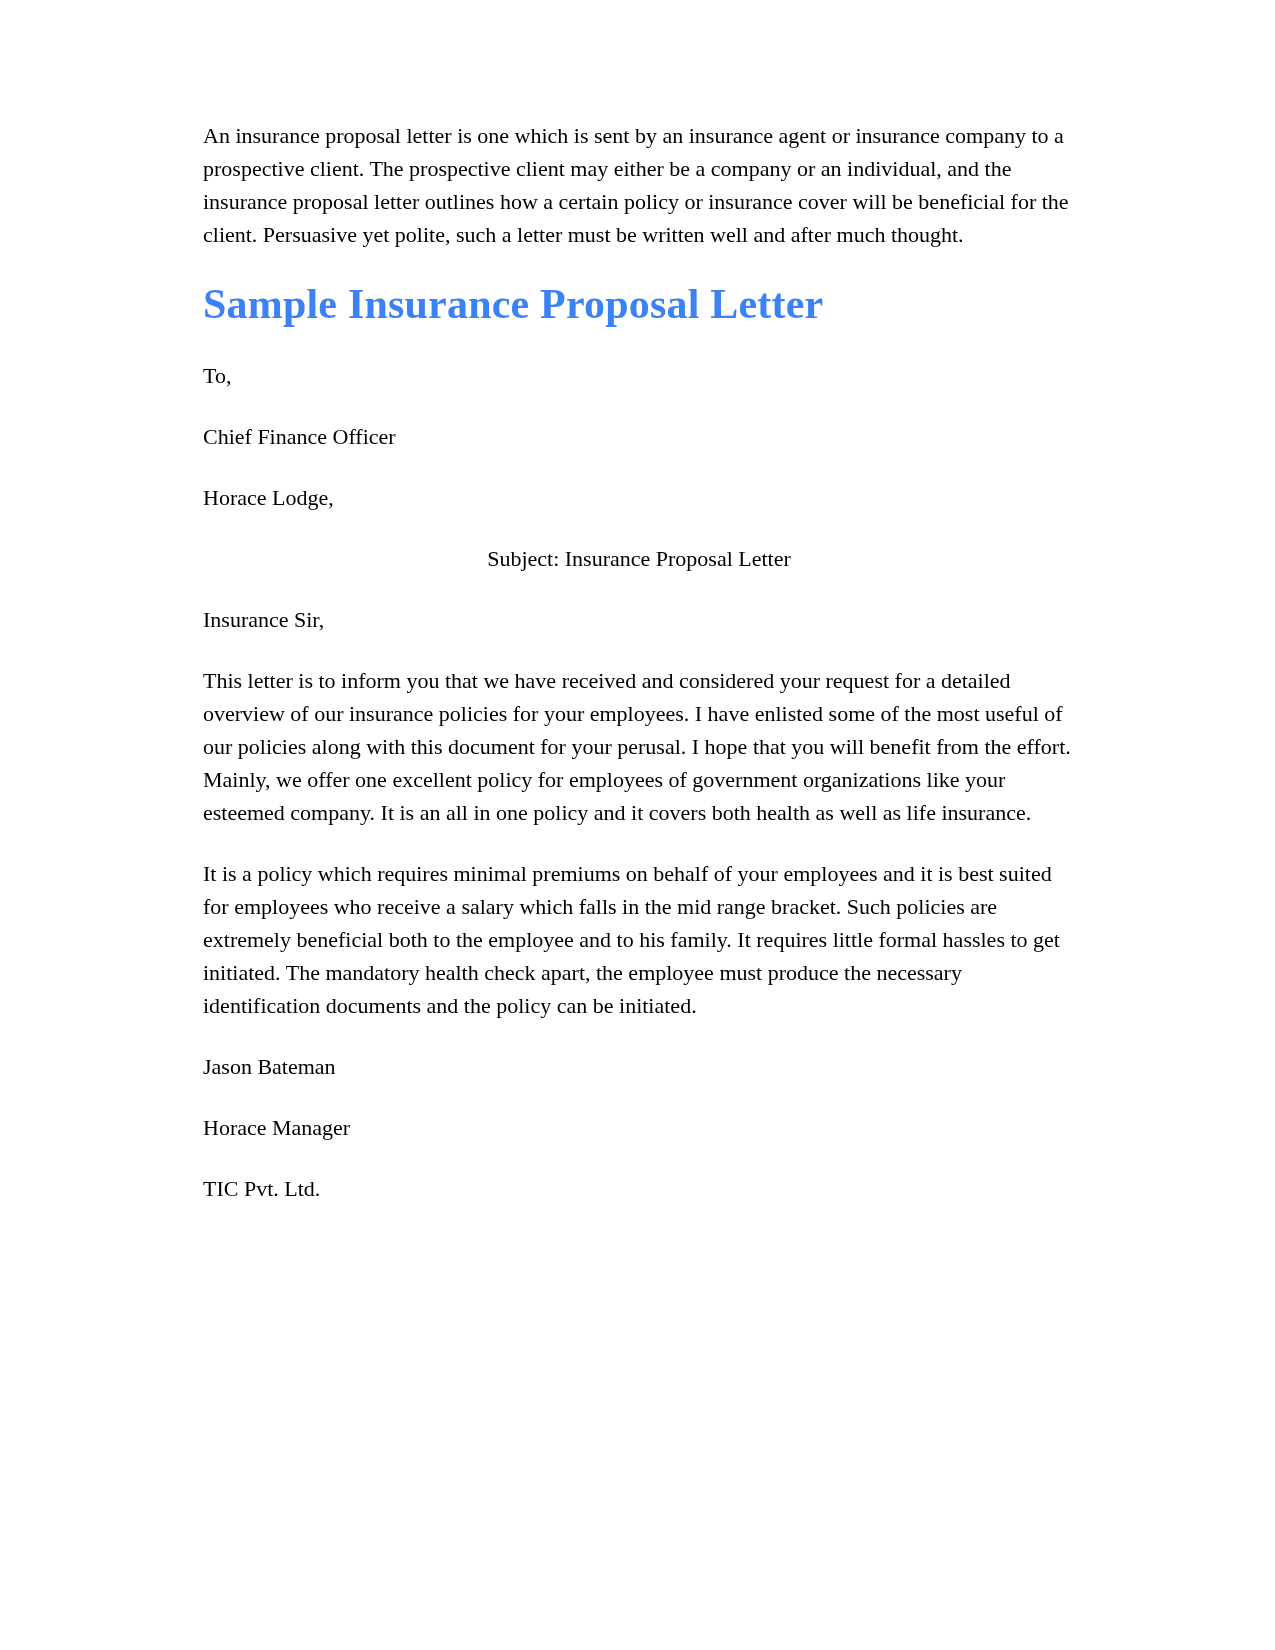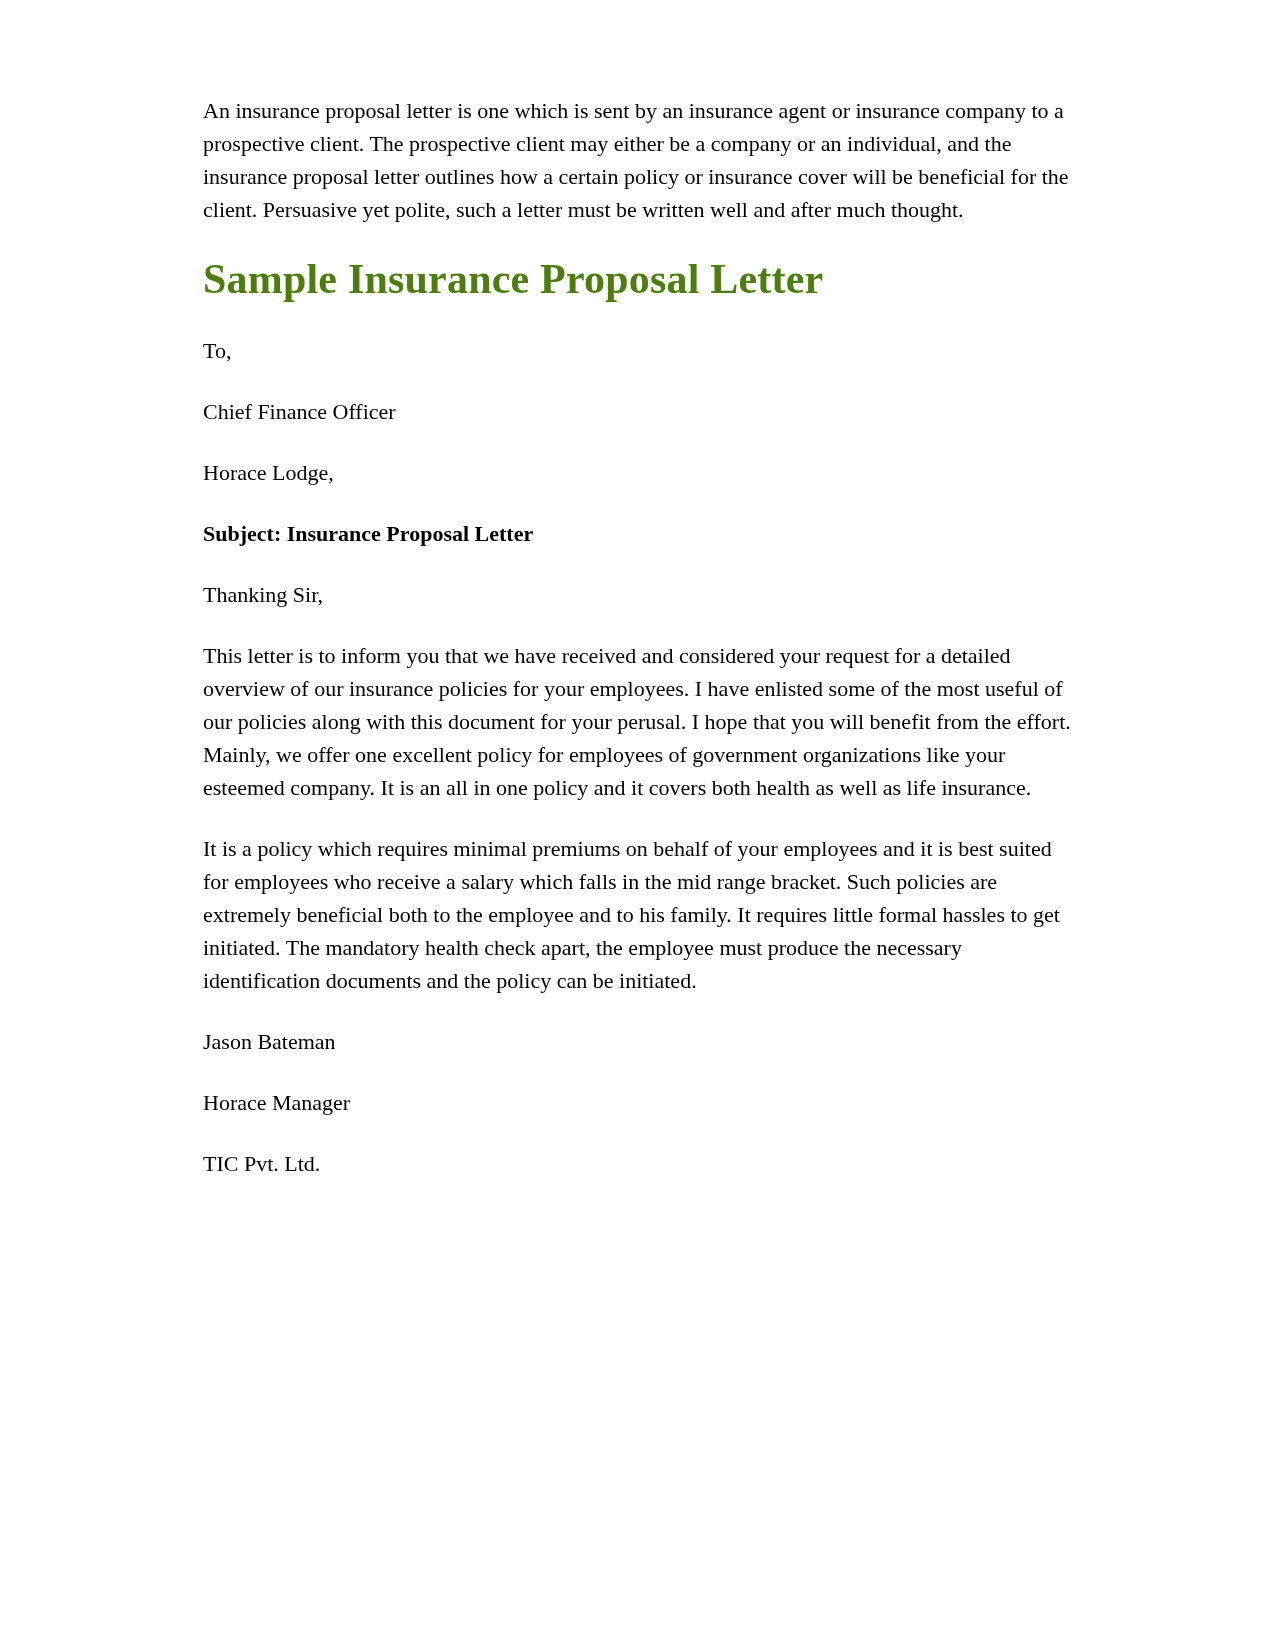--- a/index.html
+++ b/index.html
@@ -7,41 +7,42 @@
     padding: 0;
     background: #ffffff;
   }
   .page {
     position: relative;
     width: 1155px;
     height: 1650px;
     margin: 0 auto;
     background: #ffffff;
     box-sizing: border-box;
-    padding: 94px 140px 0 143px;
+    padding: 119px 140px 0 143px;
     font-family: "Liberation Serif", "DejaVu Serif", serif;
     color: #000000;
     overflow: hidden;
   }
   .doc p {
     margin: 0 0 28px 0;
     font-size: 22px;
     line-height: 33px;
     color: #000000;
   }
   .doc h1 {
     margin: 18px 0 30px 0;
     font-size: 42px;
     line-height: 50px;
     font-weight: bold;
-    color: #4d7c0f;
+    color: #3b82f6;
     letter-spacing: 0.2px;
   }
   .doc p.subject-line {
-    font-weight: bold;
+    font-weight: normal;
+    text-align: center;
   }
 </style>
 </head>
 <body>
 
 <div class="page">
   <div class="doc">
 
     <p>An insurance proposal letter is one which is sent by an insurance agent or insurance company to a prospective client. The prospective client may either be a company or an individual, and the insurance proposal letter outlines how a certain policy or insurance cover will be beneficial for the client. Persuasive yet polite, such a letter must be written well and after much thought.</p>
 
@@ -49,21 +50,21 @@
 
     <p>To,</p>
 
     <p>Chief Finance Officer</p>
 
     <p>Horace Lodge,</p>
 
 
     <p class="subject-line">Subject: Insurance Proposal Letter</p>
 
-    <p>Thanking Sir,</p>
+    <p>Insurance Sir,</p>
 
     <p>This letter is to inform you that we have received and considered your request for a detailed overview of our insurance policies for your employees. I have enlisted some of the most useful of our policies along with this document for your perusal. I hope that you will benefit from the effort. Mainly, we offer one excellent policy for employees of government organizations like your esteemed company. It is an all in one policy and it covers both health as well as life insurance.</p>
 
     <p>It is a policy which requires minimal premiums on behalf of your employees and it is best suited for employees who receive a salary which falls in the mid range bracket. Such policies are extremely beneficial both to the employee and to his family. It requires little formal hassles to get initiated. The mandatory health check apart, the employee must produce the necessary identification documents and the policy can be initiated.</p>
 
 
     <p>Jason Bateman</p>
 
     <p>Horace Manager</p>
 

